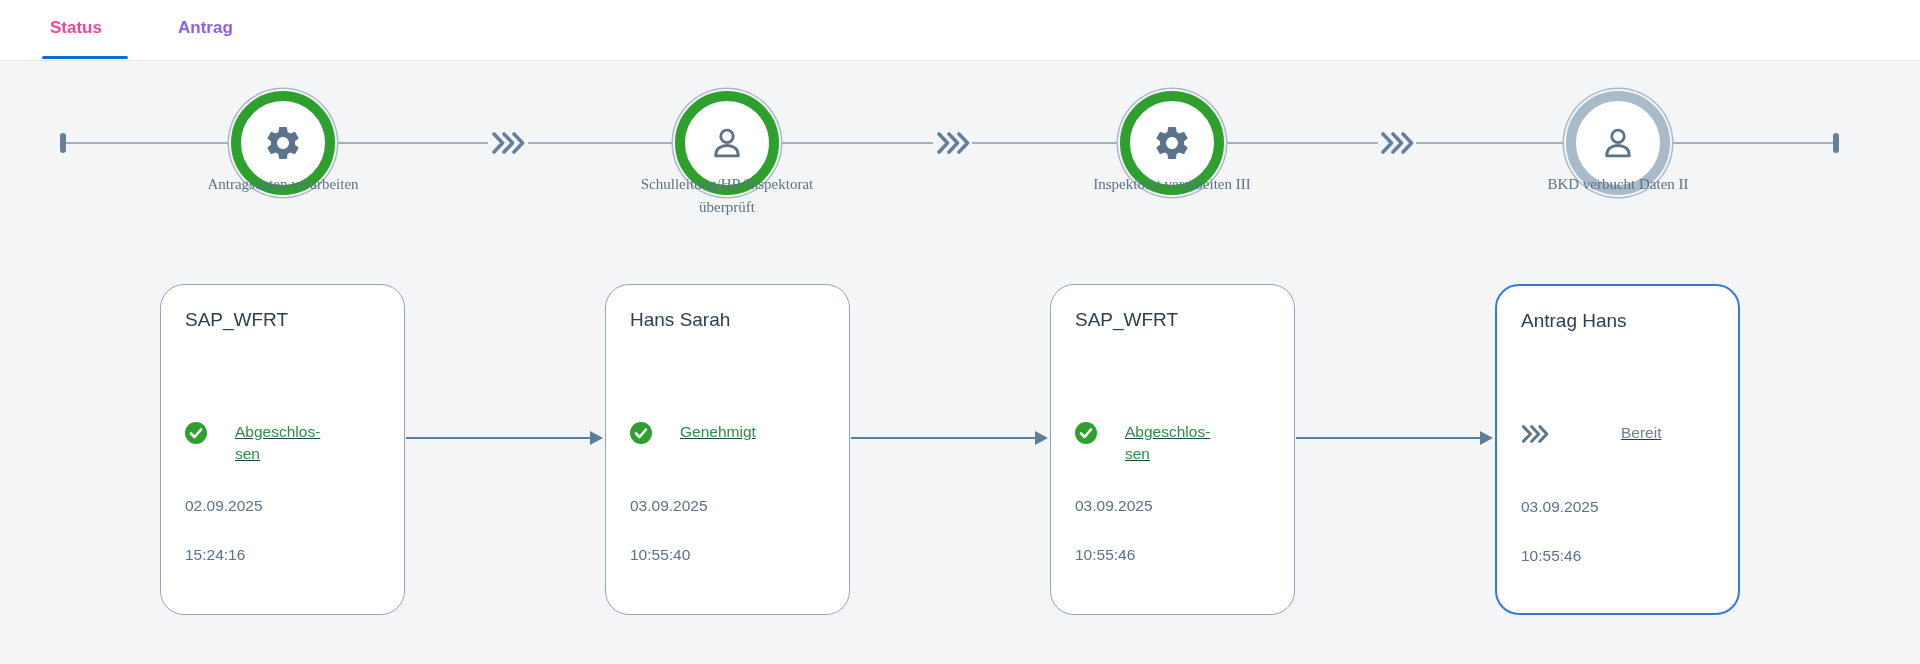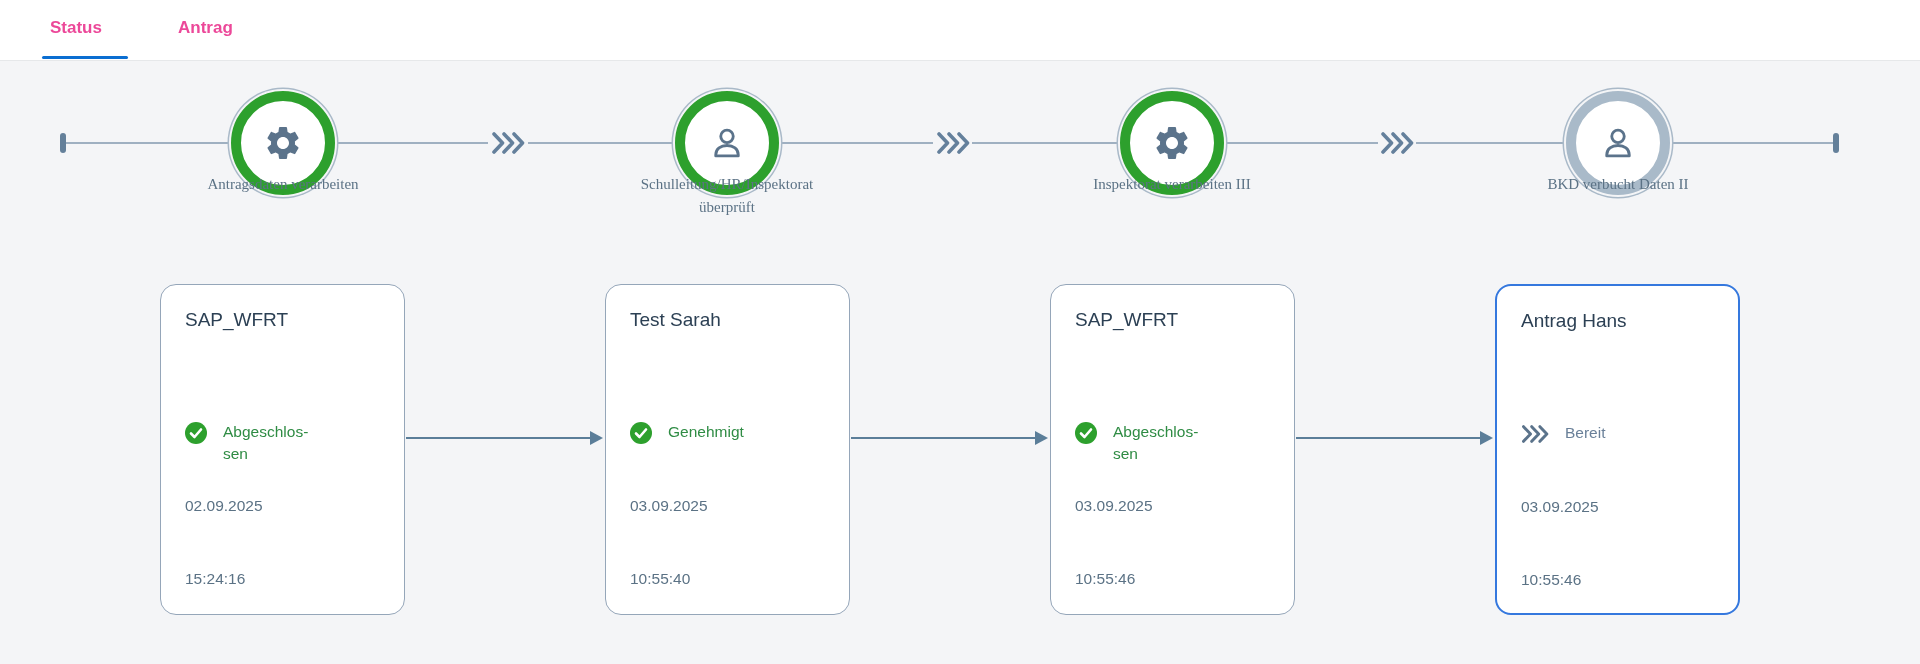--- a/index.html
+++ b/index.html
@@ -15,21 +15,21 @@
   
   .tabbar {
     position: absolute; left: 0; top: 0; width: 1920px; height: 61px;
     background: #ffffff; border-bottom: 1px solid #e6e8ea;
   }
   .tab {
     position: absolute; top: 13px; height: 30px; line-height: 30px;
     font-size: 17px; font-weight: 700; cursor: pointer;
   }
   .tab.active { color: #ec4899; }
-  .tab.inactive { color: #ec4899; }
+  .tab.inactive { color: #8b5cf6; }
   .tab-underline {
     position: absolute; left: 42px; top: 56px; width: 86px; height: 3px;
     background: #0a6ed1; border-radius: 2px;
   }
 
   
   .lane-cap {
     position: absolute; top: 133px; width: 6px; height: 20px;
     background: #64809a; border-radius: 3px;
   }
@@ -48,44 +48,44 @@
   .node-ring.neutral { border-color: #a9bac9; }
 
   .node-label {
     position: absolute; top: 173px; width: 300px;
     font-size: 15px; line-height: 1.5; text-align: center; color: #5b7285; font-family: Liberation Serif, serif;
   }
 
   
   .card {
     position: absolute; top: 284px; width: 245px; height: 331px;
-    background: #ffffff; border: 1px solid #95a6b9; border-radius: 16px;
+    background: #ffffff; border: 1px solid #95a6b9; border-radius: 24px;
     cursor: pointer;
   }
   .card.selected { border: 2px solid #3578de; }
   .card-title {
     position: absolute; left: 24px; top: 24px;
     font-size: 19px; font-weight: 500; color: #2c4054;
   }
   .status-row {
     position: absolute; left: 24px; top: 136px; right: 14px;
-    display: flex; align-items: flex-start; gap: 16px;
+    display: flex; align-items: flex-start; gap: 28px; text-decoration: underline;
   }
   .status-row .sicon { flex: 0 0 auto; width: 22px; height: 22px; margin-top: 1px; }
   .status-text {
     font-size: 15.5px; font-weight: 500; line-height: 1.4;
     white-space: pre-line;
   }
   .status-text.positive { color: #2f8c44; }
-  .status-text.ready { color: #6a8099; }
+  .status-text.ready { color: #6a8099; margin-left: 44px; }
   .card-date, .card-time {
     position: absolute; left: 24px; font-size: 15.5px; color: #5b7285;
   }
   .card-date { top: 212px; }
-  .card-time { top: 261px; margin-top: 24px; }
+  .card-time { top: 261px; }
 
   
   .card-arrow { position: absolute; top: 430px; height: 16px; }
   .card-arrow .shaft {
     position: absolute; left: 0; right: 10px; top: 7px; height: 2px;
     background: #5b7e99;
   }
   .card-arrow .head {
     position: absolute; right: 0; top: 1px;
     width: 0; height: 0;
@@ -177,21 +177,21 @@
       <path d="M6 11.5 L9.5 15 L16 7.5" fill="none" stroke="#fff" stroke-width="2.6" stroke-linecap="round" stroke-linejoin="round"></path>
     </svg>
     <span class="status-text positive">Abgeschlos-
 sen</span>
   </div>
   <div class="card-date">02.09.2025</div>
   <div class="card-time">15:24:16</div>
 </div>
 
 <div class="card" style="left:605px;">
-  <div class="card-title">Test Sarah</div>
+  <div class="card-title">Hans Sarah</div>
   <div class="status-row">
     <svg class="sicon" viewBox="0 0 22 22">
       <circle cx="11" cy="11" r="11" fill="#2da02d"></circle>
       <path d="M6 11.5 L9.5 15 L16 7.5" fill="none" stroke="#fff" stroke-width="2.6" stroke-linecap="round" stroke-linejoin="round"></path>
     </svg>
     <span class="status-text positive">Genehmigt</span>
   </div>
   <div class="card-date">03.09.2025</div>
   <div class="card-time">10:55:40</div>
 </div>

